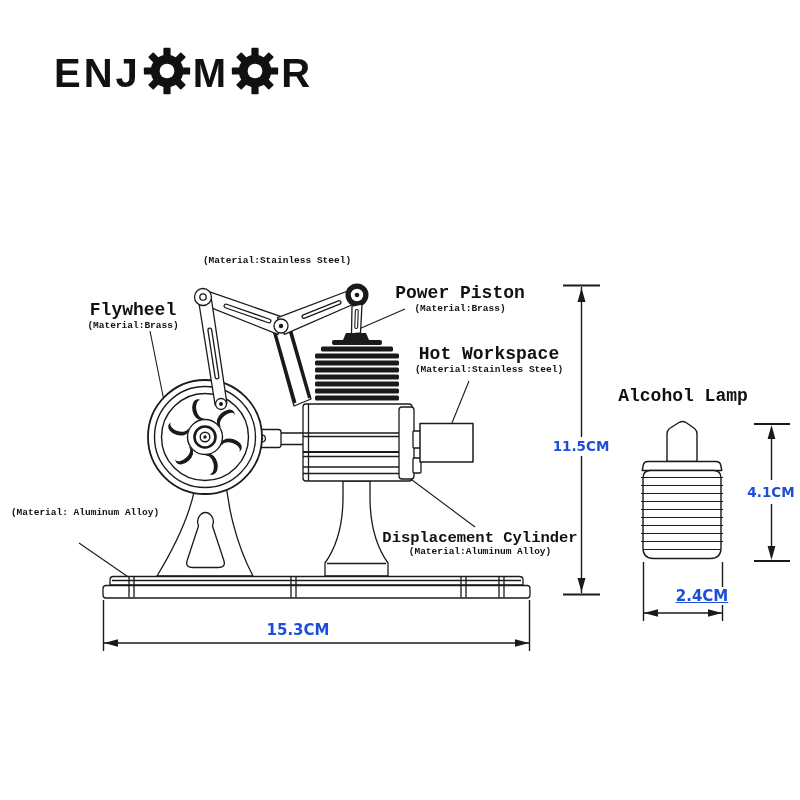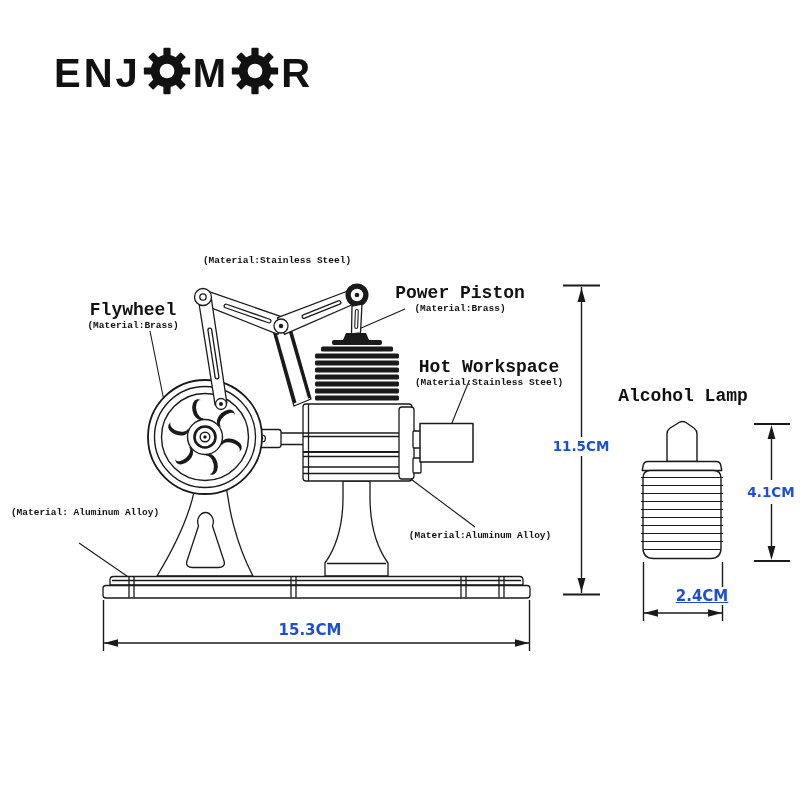--- a/index.html
+++ b/index.html
@@ -274,33 +274,34 @@
 <div class="plabel" style="left:133px;top:301px;">
   <div class="t">Flywheel</div>
   <div class="m">(Material:Brass)</div>
 </div>
 
 <div class="plabel" style="left:460px;top:284px;">
   <div class="t">Power Piston</div>
   <div class="m">(Material:Brass)</div>
 </div>
 
-<div class="plabel" style="left:489px;top:345px;margin-top:13px;">
+<div class="plabel" style="left:489px;top:345px;">
   <div class="t">Hot Workspace</div>
   <div class="m">(Material:Stainless Steel)</div>
 </div>
 
 <div class="plabel" style="left:85px;top:507px;">
   <div class="m">(Material: Aluminum Alloy)</div>
 </div>
 
 <div class="plabel" style="left:480px;top:530px;">
+  <div class="t small">Displacement Cylinder</div>
   <div class="m">(Material:Aluminum Alloy)</div>
 </div>
 
 <div class="plabel" style="left:683px;top:387px;text-align:right;">
   <div class="t">Alcohol Lamp</div>
 </div>
 
 <div class="dim s14" style="left:581px;top:446px;">11.5CM</div>
-<div class="dim s15" style="left:310px;top:630px;">15.3CM</div>
+<div class="dim s15" style="left:298px;top:630px;">15.3CM</div>
 <div class="dim s14" style="left:771px;top:492px;">4.1CM</div>
 <div class="dim s15" style="left:702px;top:596px;text-decoration:underline;">2.4CM</div>
 
 </body></html>

